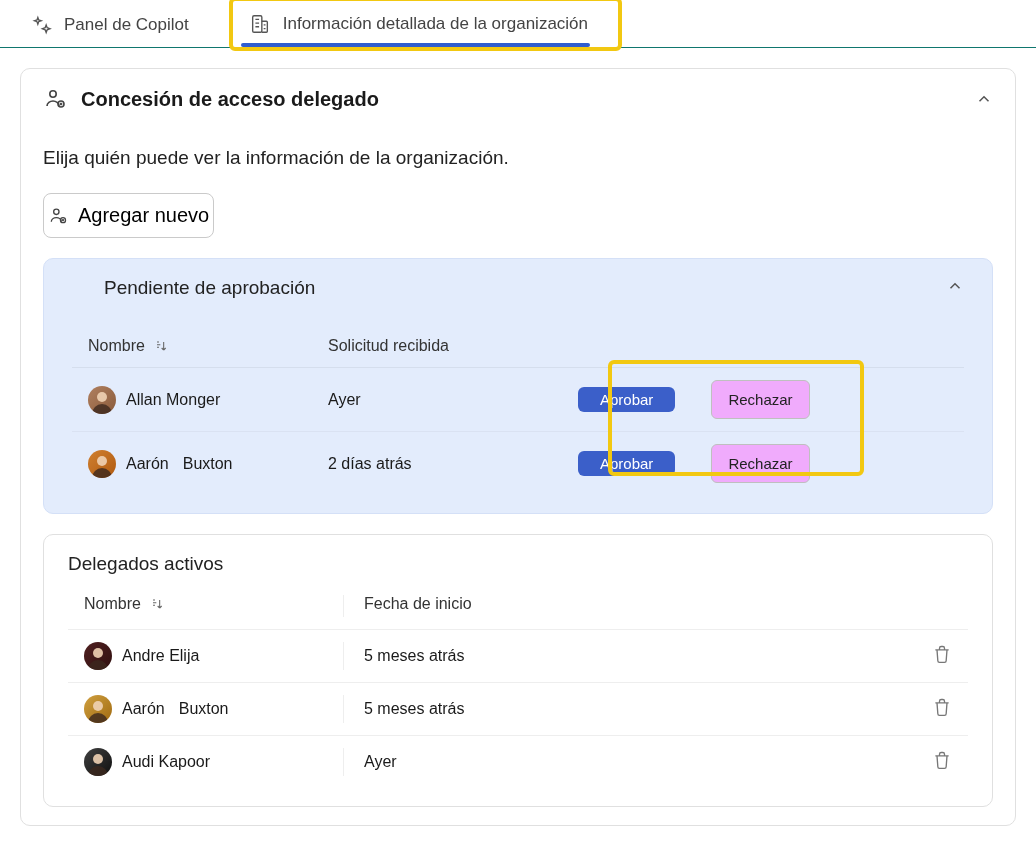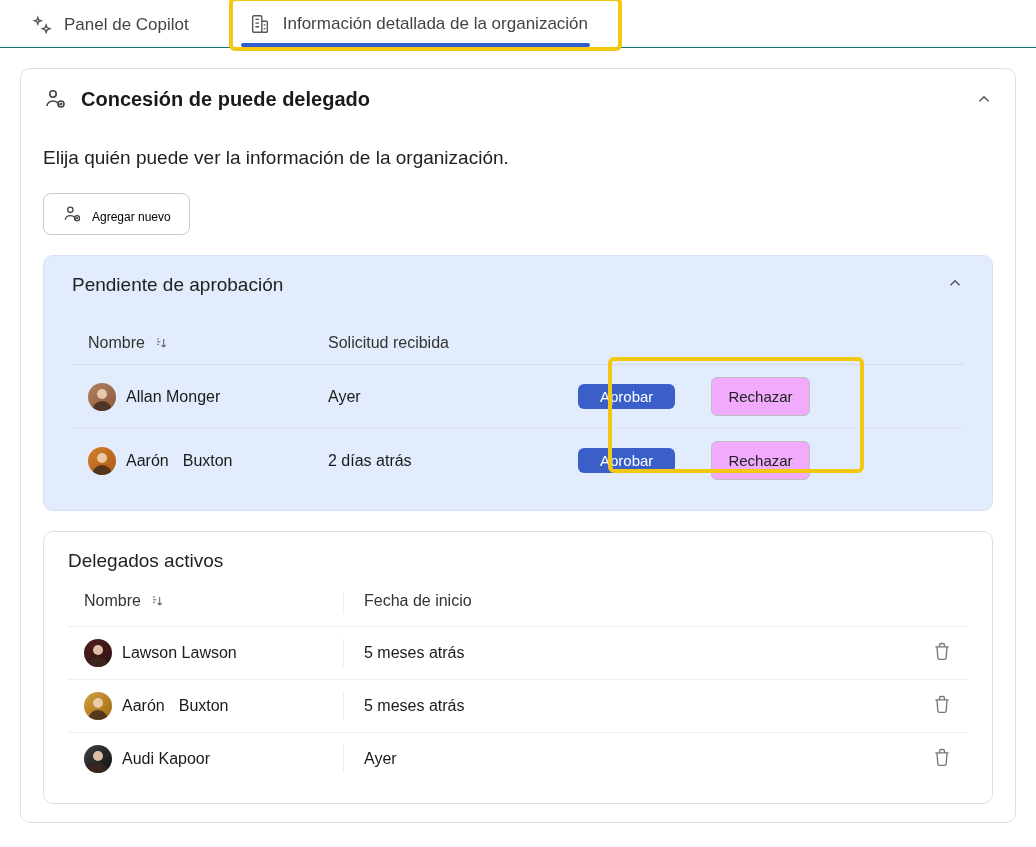--- a/index.html
+++ b/index.html
@@ -78,43 +78,44 @@
       color: #555;
       cursor: pointer;
     }
     .description {
       font-size: 19px;
       color: #222;
       margin-bottom: 24px;
     }
     .add-button {
       display: inline-flex;
-      align-items: flex-end;
+      align-items: center;
       gap: 10px;
       border: 1px solid #cacaca;
       border-radius: 8px;
-      padding: 10px 18px;
+      padding: 10px 4px;
       background: #fff;
-      font-size: 12px;
+      font-size: 20px;
       cursor: pointer;
       margin-bottom: 20px;
     }
     .pending-panel {
       background: #e3ecfc;
       border: 1px solid #d4e0f7;
       border-radius: 10px;
       padding: 18px 28px;
       margin-bottom: 20px;
     }
     .pending-header {
       display: flex;
       font-size: 19px;
       font-weight: 400;
       color: #222;
       margin-bottom: 30px;
+      margin-left: 32px;
     }
     .pending-header .chevron-up { margin-left: auto; }
     .table-head {
       display: flex;
       font-size: 16px;
       color: #333;
       padding: 8px 16px 12px;
       border-bottom: 1px solid rgba(0,0,0,0.06);
     }
     .col-name { width: 240px; display: flex; align-items: center; gap: 8px; }
@@ -243,21 +244,21 @@
 </div>
 
 <div class="main-card">
   <div class="card-header">
     <svg class="person-delegate-icon" viewBox="0 0 24 24" fill="none" stroke="currentColor" stroke-width="1.6">
         <circle cx="10" cy="7" r="3.2"></circle>
         <path d="M4 19c0-3 3-5 6-5s6 2 6 5"></path>
         <circle cx="18" cy="17" r="3"></circle>
         <path d="M18 15.7v2.6M16.7 17h2.6"></path>
       </svg>
-    <div class="card-header-title">Concesión de puede delegado</div>
+    <div class="card-header-title">Concesión de acceso delegado</div>
     <svg class="chevron-up" viewBox="0 0 24 24" fill="none" stroke="currentColor" stroke-width="2">
         <path d="M6 15l6-6 6 6"></path>
       </svg>
   </div>
 
   <div class="description">Elija quién puede ver la información de la organización.</div>
 
   <button class="add-button">
     <svg class="person-delegate-icon" style="width:20px;height:20px" viewBox="0 0 24 24" fill="none" stroke="currentColor" stroke-width="1.6">
         <circle cx="10" cy="7" r="3.2"></circle>
@@ -332,21 +333,21 @@
             <path d="M6 6h3M6 10h5M6 14h3"></path>
             <path d="M16 6v12m0 0l-3-3m3 3l3-3"></path>
           </svg>
       </div>
       <div class="col-date">Fecha de inicio</div>
     </div>
 
     <div class="active-row">
       <div class="col-name">
         <span class="avatar a3"></span>
-        <span>Lawson Lawson</span>
+        <span>Andre Elija</span>
       </div>
       <div class="col-date">5 meses atrás</div>
       <div class="col-trash">
         <svg class="trash-icon" viewBox="0 0 24 24" fill="none" stroke="currentColor" stroke-width="1.6">
             <path d="M4 7h16M9 7V5a2 2 0 0 1 2-2h2a2 2 0 0 1 2 2v2M6 7l1 13a2 2 0 0 0 2 2h6a2 2 0 0 0 2-2l1-13"></path>
           </svg>
       </div>
     </div>
     <div class="active-row">
       <div class="col-name">

